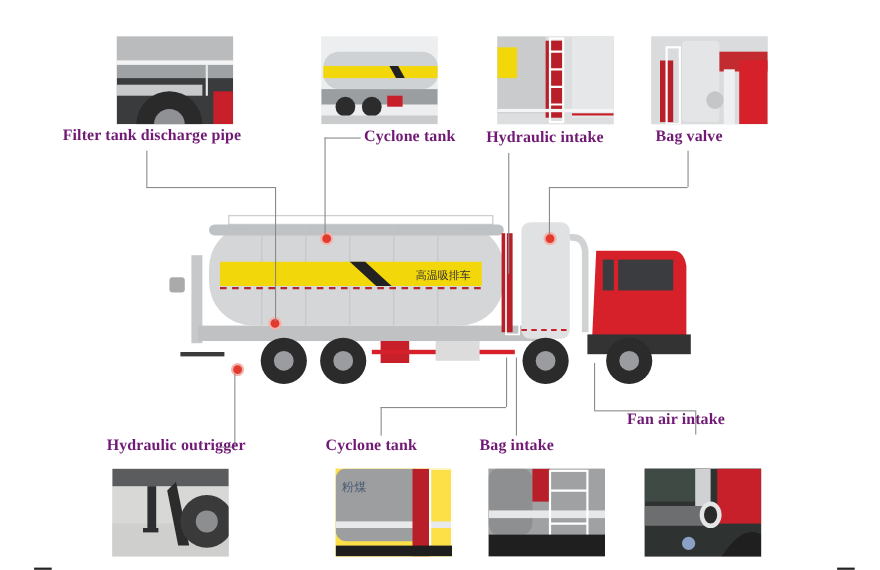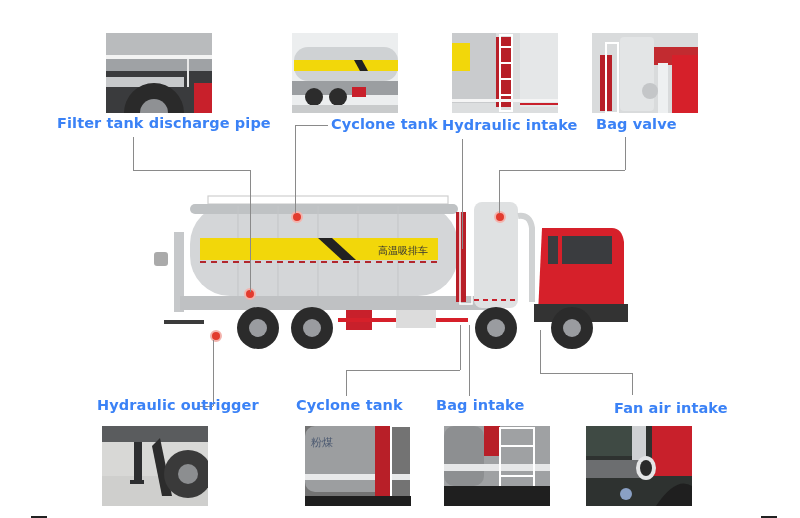--- a/index.html
+++ b/index.html
@@ -1,17 +1,17 @@
 <!DOCTYPE html>
 <html><head>
 <meta charset="utf-8">
 <style>
   html, body { margin:0; padding:0; }
   body { width:800px; height:518px; background:#ffffff; position:relative; overflow:hidden; font-family:"DejaVu Sans", sans-serif; }
-  .label { position:absolute; color:#3b82f6; font-weight:bold; font-size:14.5px; white-space:nowrap; letter-spacing:0.1px; }
+  .label { position:absolute; color:#701a75; font-weight:bold; font-size:14.5px; white-space:nowrap; letter-spacing:0.1px;font-family:Liberation Serif, serif; }
   .photo { position:absolute; overflow:hidden; background:#d9d9d9; }
   .line { position:absolute; background:#8a8a8a; }
   .h { height:1px; }
   .v { width:1px; }
   .dot { position:absolute; width:8px; height:8px; border-radius:50%; background:#e23b2e; border:2px solid #f3b3ad; box-sizing:content-box; }
   .tick { position:absolute; height:2px; width:16px; background:#222; }
 </style>
 </head>
 <body>
 
@@ -152,35 +152,35 @@
 
 <div class="line v" style="left:469px;top:325px;height:71px;"></div>
 
 <div class="line v" style="left:540px;top:330px;height:43px;"></div>
 <div class="line h" style="left:540px;top:373px;width:92px;"></div>
 <div class="line v" style="left:632px;top:373px;height:22px;"></div>
 
 <div class="label" style="left:49px;top:397px;margin-left:48px;">Hydraulic outrigger</div>
 <div class="label" style="left:296px;top:397px;">Cyclone tank</div>
 <div class="label" style="left:436px;top:397px;">Bag intake</div>
-<div class="label" style="left:570px;top:400px;margin-left:44px;">Fan air intake</div>
+<div class="label" style="left:570px;top:373px;">Fan air intake</div>
 
 <div class="photo" style="left:102px;top:426px;width:106px;height:80px;background:#d8d8d6;">
   <svg width="106" height="80" viewBox="0 0 106 80">
     <rect x="0" y="0" width="106" height="16" fill="#5a5c5e"></rect>
     <rect x="0" y="50" width="106" height="30" fill="#cfcfcd"></rect>
     <rect x="32" y="16" width="8" height="40" fill="#2d2e30"></rect>
     <rect x="28" y="54" width="14" height="4" fill="#2d2e30"></rect>
     <path d="M58 12 L70 70 L60 70 L50 20 Z" fill="#2c2c2c"></path>
     <circle cx="86" cy="48" r="24" fill="#3a3a3a"></circle>
     <circle cx="86" cy="48" r="10" fill="#8c8e90"></circle>
   </svg>
 </div>
 
-<div class="photo" style="left:305px;top:426px;width:106px;height:80px;background:#737373;">
+<div class="photo" style="left:305px;top:426px;width:106px;height:80px;background:#fde047;">
   <svg width="106" height="80" viewBox="0 0 106 80">
     <rect x="0" y="0" width="80" height="66" rx="10" fill="#9c9ea0"></rect>
     <text x="6" y="20" font-size="11" fill="#4a5870">粉煤</text>
     <rect x="0" y="48" width="106" height="6" fill="#e8e9ea"></rect>
     <rect x="70" y="0" width="16" height="80" fill="#b81f28"></rect>
     <rect x="86" y="0" width="20" height="80" fill="none" stroke="#fff" stroke-width="2"></rect>
     <rect x="0" y="70" width="106" height="10" fill="#1e1e1e"></rect>
   </svg>
 </div>
 

